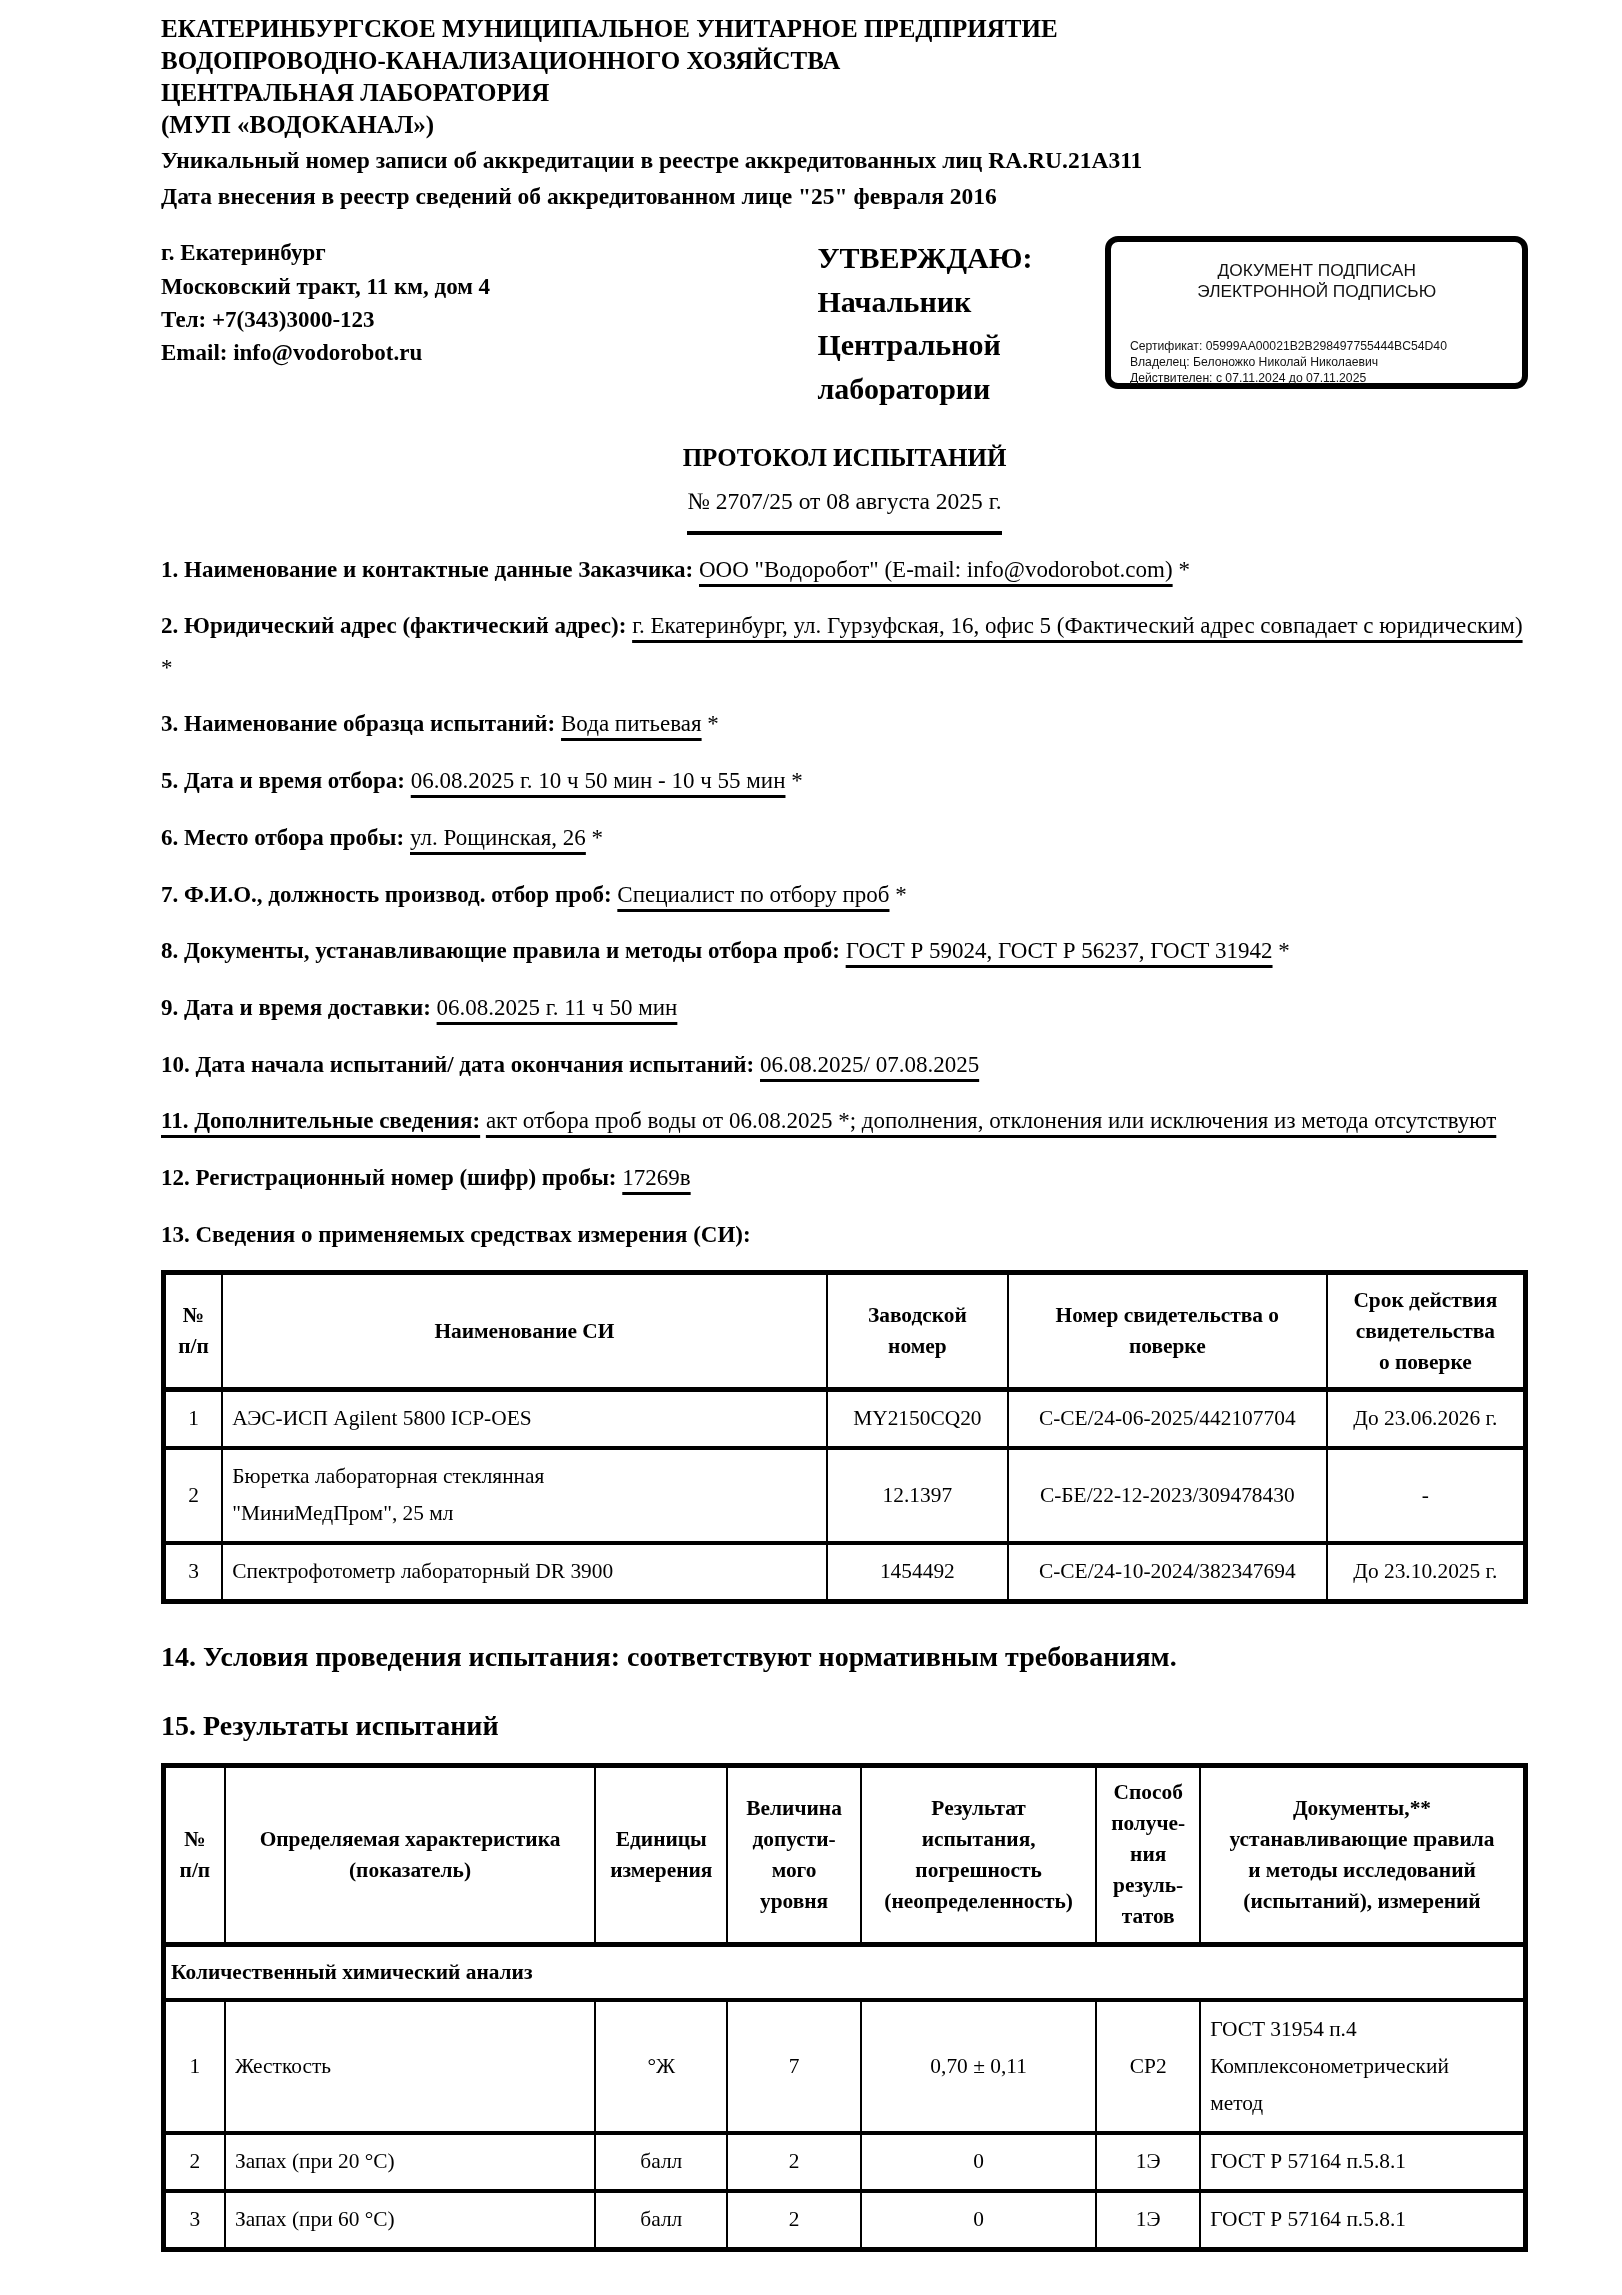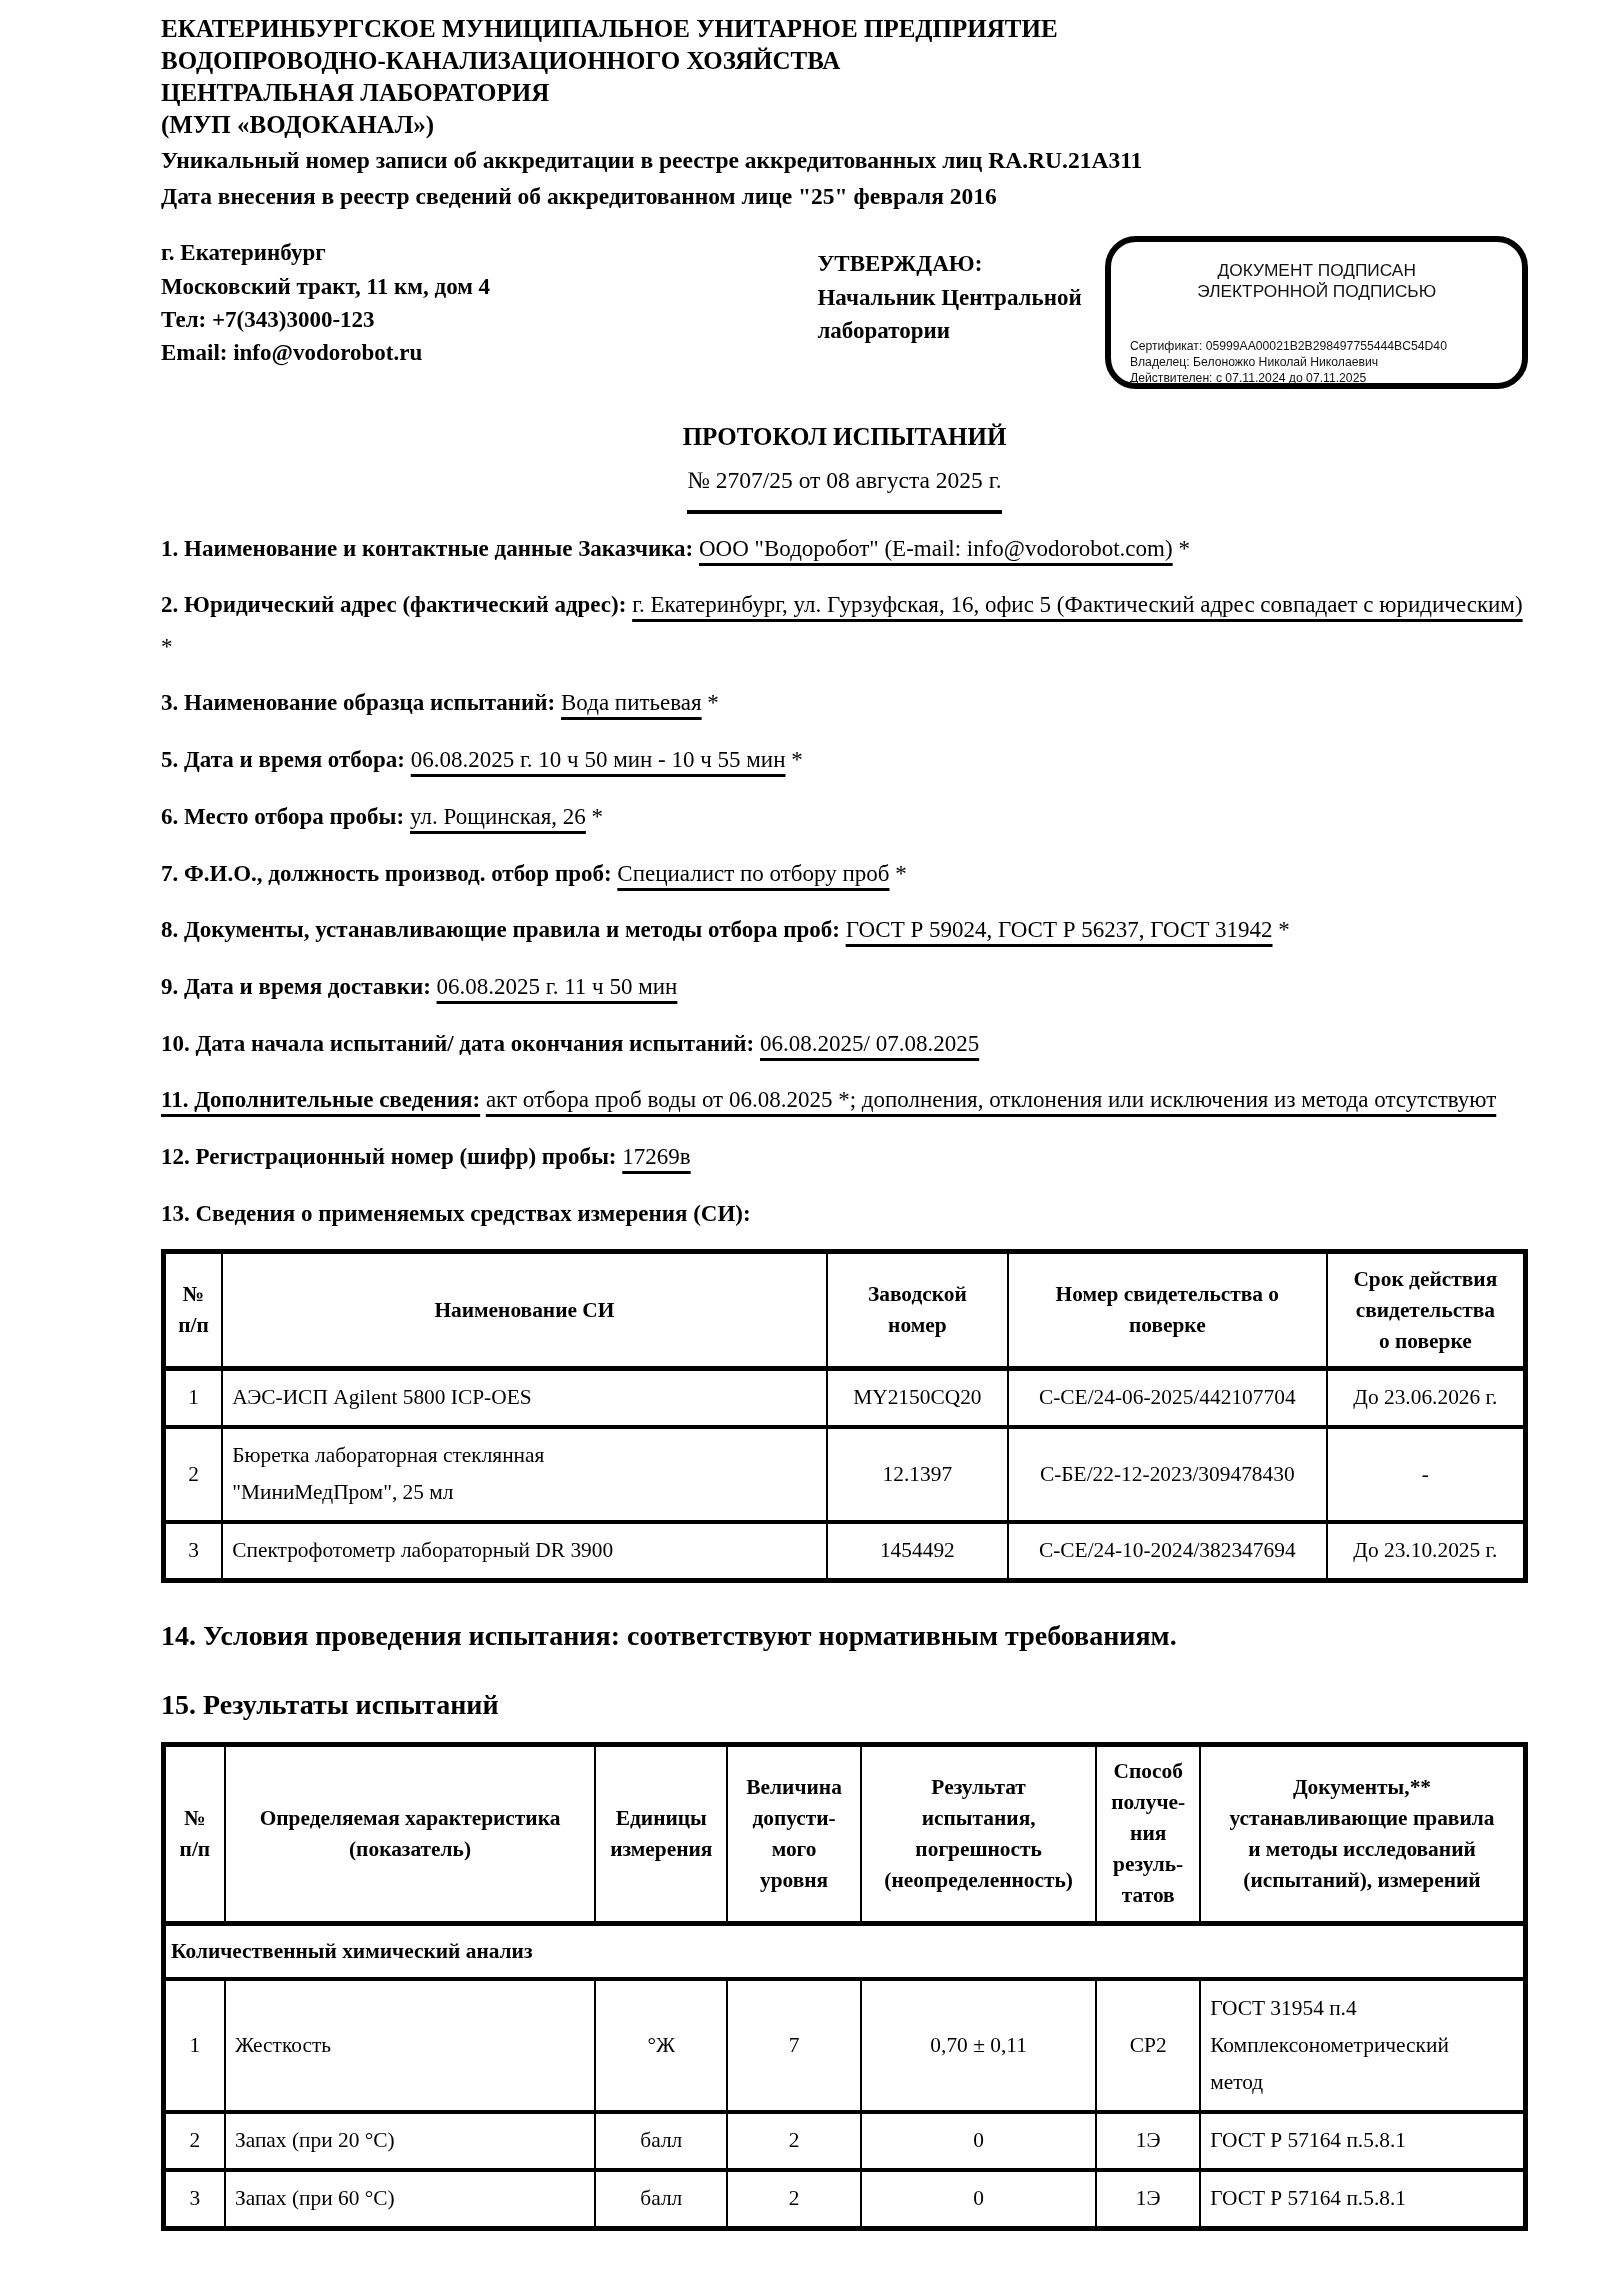--- a/index.html
+++ b/index.html
@@ -12,25 +12,25 @@
     color:#000;
     font-family:"Liberation Serif", "DejaVu Serif", serif;
   }
   
   .doc-header{text-align:left;font-weight:bold;}
   .hline{font-size:25px;line-height:1.28;}
   .acc{font-size:23.5px;line-height:1.35;margin-top:4.1px;}
   
   .info-row{display:flex;align-items:flex-start;margin-top:23.5px;}
   .contacts{width:686px;font-weight:bold;font-size:23px;line-height:1.45;}
-  .approve{width:301px;font-weight:bold;font-size:23px;line-height:1.45;margin-top:11px;}
+  .approve{width:301px;font-weight:bold;font-size:30px;line-height:1.45;}
   .stamp{
     margin-left:auto;
     width:441px;height:153px;box-sizing:border-box;
-    border:6.6px solid #000;border-radius:31px;
+    border:6.6px solid #000;border-radius:13px;
     font-family:"Liberation Sans", "DejaVu Sans", sans-serif;
     text-align:center;padding-top:17.3px;color:#111;
   }
   .stamp-title{font-size:17.3px;line-height:1.22;}
   .stamp-details{margin-top:36px;font-size:12.2px;line-height:1.32;text-align:left;padding:0 18.4px;}
   
   .protocol-title{margin-top:34px;text-align:center;font-weight:bold;font-size:25px;}
   .protocol-number{margin-top:15.3px;text-align:center;font-size:23.5px;}
   .protocol-number span{border-bottom:4.6px solid #000;padding-bottom:17px;}
   

